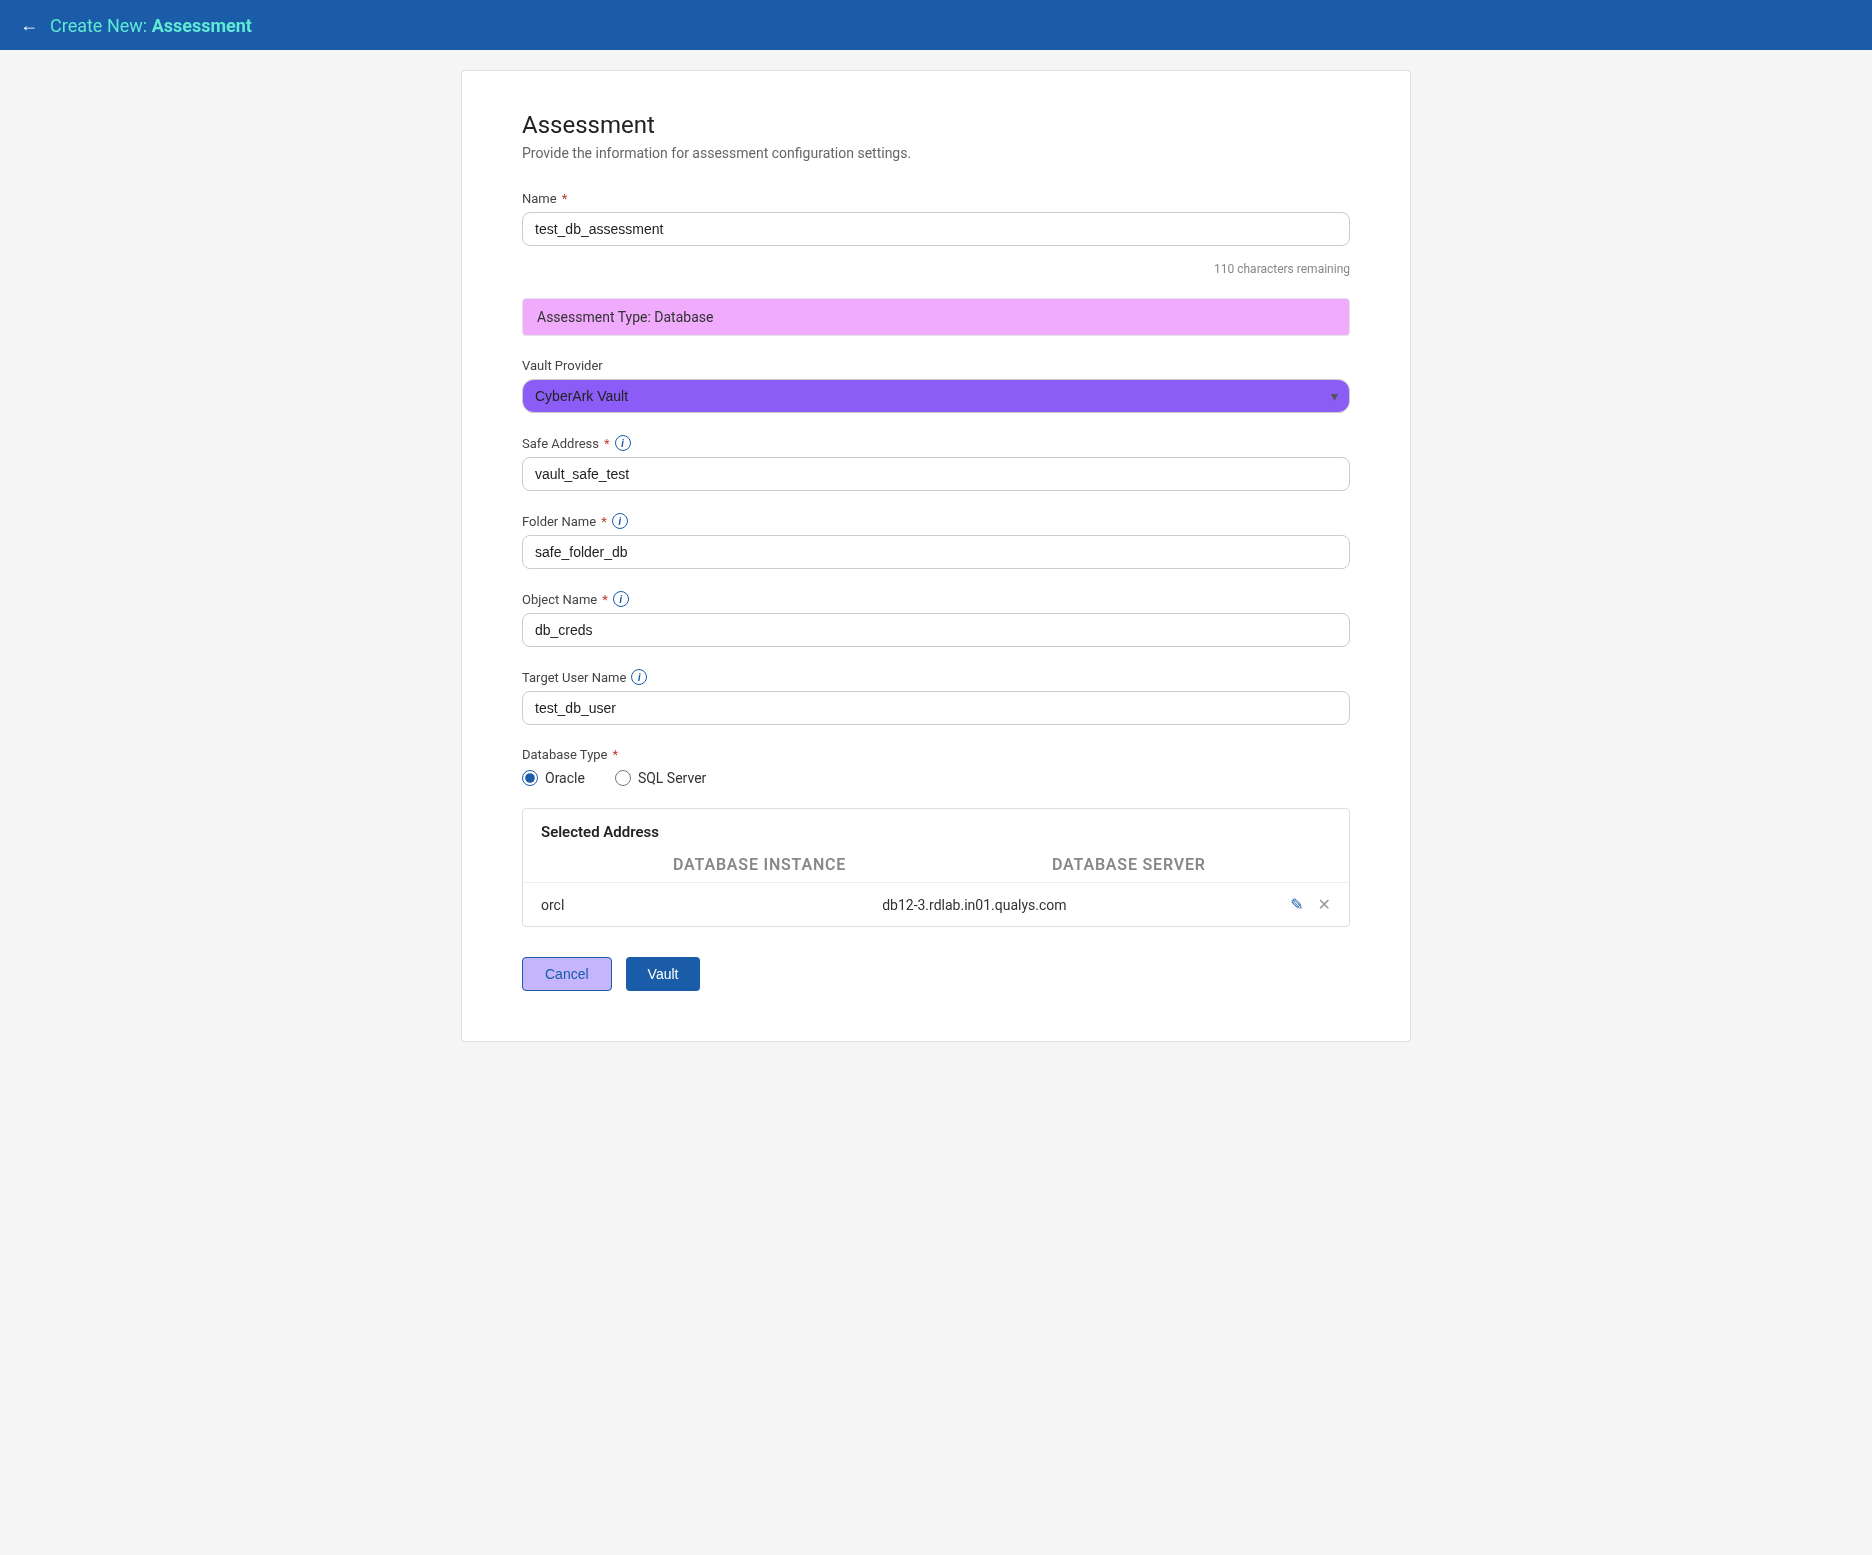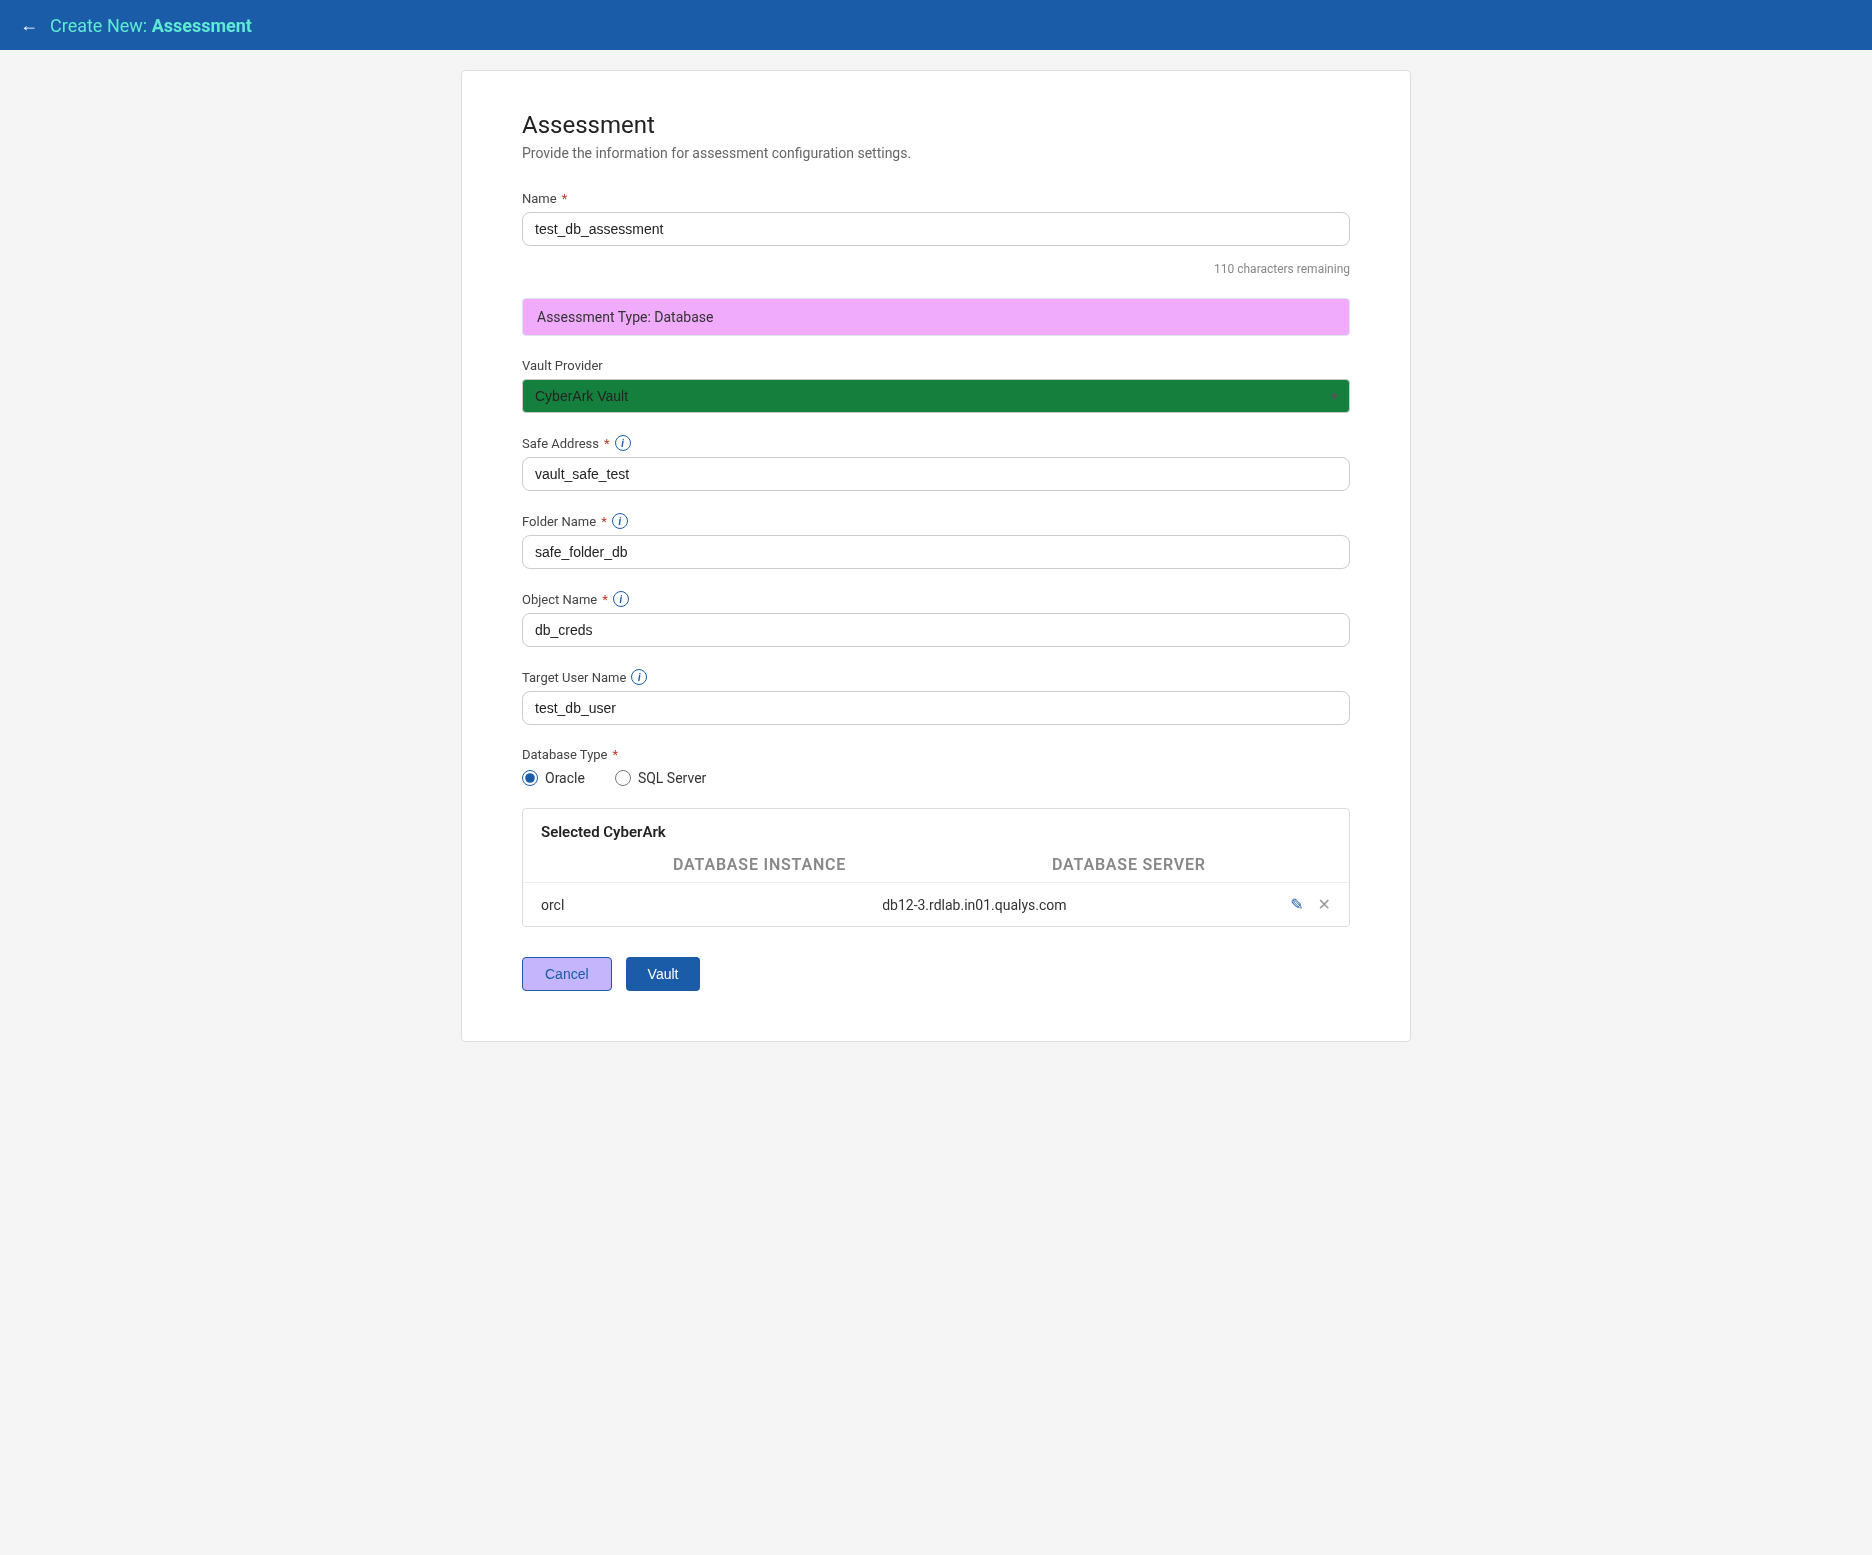--- a/index.html
+++ b/index.html
@@ -112,25 +112,25 @@
       margin-bottom: 22px;
     }
 
     .form-select-wrapper {
       position: relative;
     }
     .form-select {
       width: 100%;
       padding: 8px 36px 8px 12px;
       border: 1px solid #ccc;
-      border-radius: 4px;
+      border-radius: 12px;
       font-size: 14px;
       color: #222;
       appearance: none;
-      background: #15803d;
+      background: #8b5cf6;
       cursor: pointer;
       outline: none;
     }
     .select-chevron {
       position: absolute;
       right: 12px;
       top: 50%;
       transform: translateY(-50%);
       pointer-events: none;
       color: #555;
@@ -317,21 +317,21 @@
         <span>Oracle</span>
       </label>
       <label class="radio-option">
         <input type="radio" name="dbtype" value="sqlserver" style="">
         <span>SQL Server</span>
       </label>
     </div>
   </div>
 
   <div class="selected-database-section">
-    <div class="selected-database-header">Selected CyberArk</div>
+    <div class="selected-database-header">Selected Address</div>
     <table class="db-table">
       <thead class="db-table-head">
         <tr>
           <th>DATABASE INSTANCE</th>
           <th>DATABASE SERVER</th>
           <th></th>
         </tr>
       </thead>
       <tbody>
         <tr class="db-table-row">

